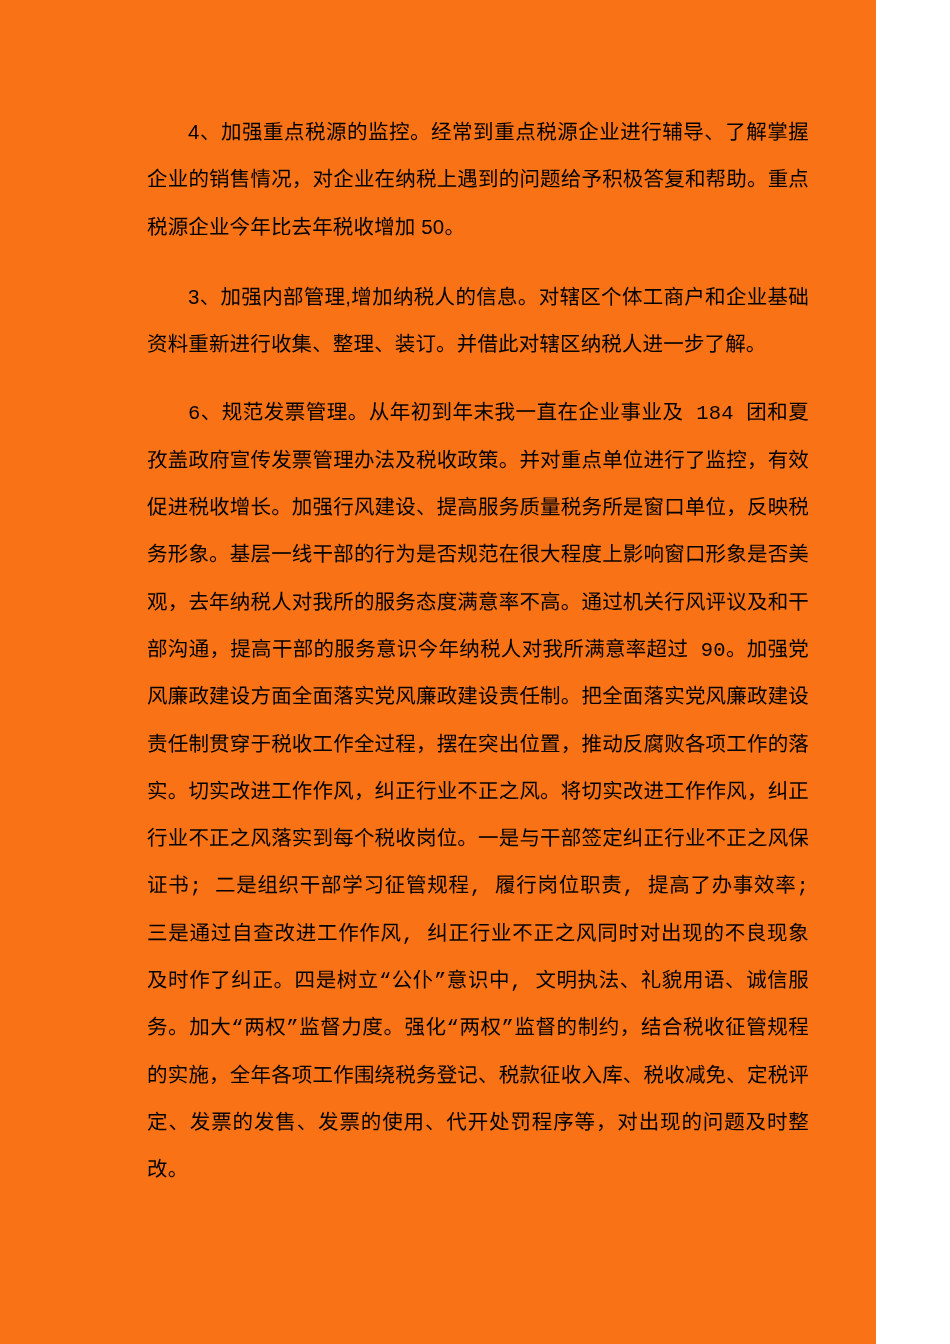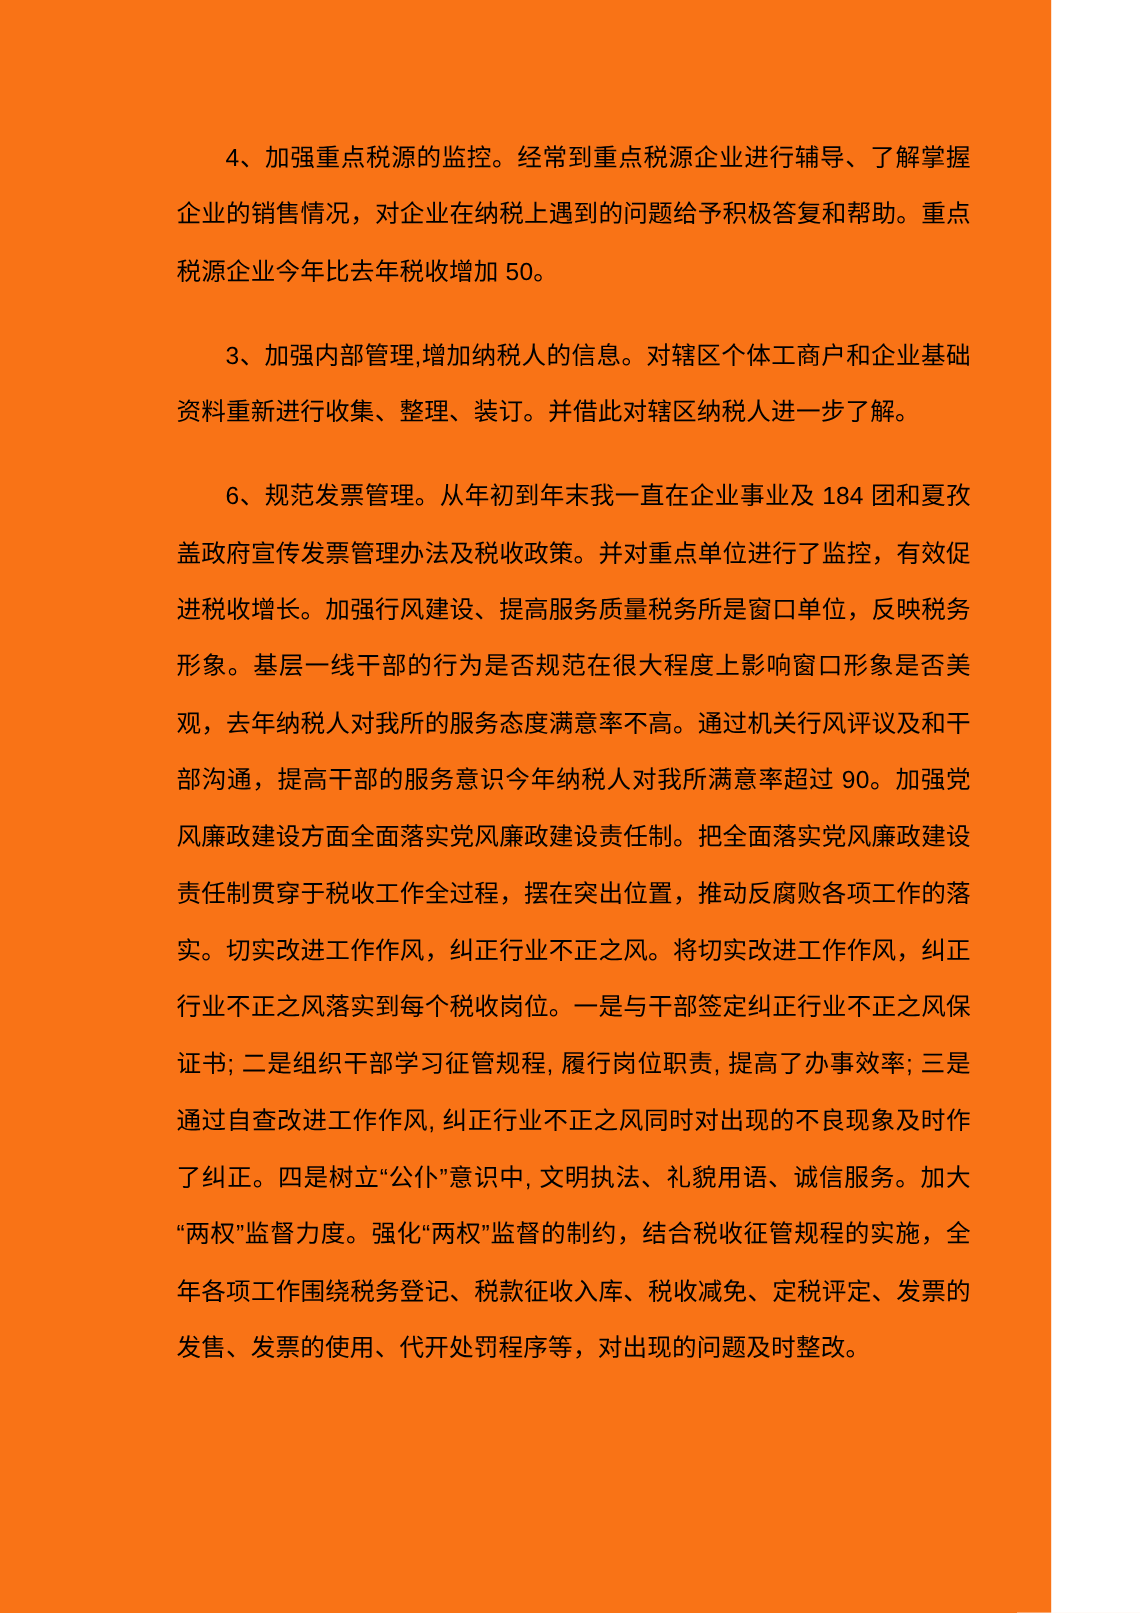--- a/index.html
+++ b/index.html
@@ -39,20 +39,21 @@
     -webkit-font-smoothing: antialiased;
   }
 
   .para:last-child {
     margin-bottom: 0;
   }
 
   
   .para.long {
     margin-bottom: 0;
+    font-family: Liberation Mono, monospace;
   }
 </style>
 </head>
 <body>
 
 <div class="page">
   <div class="doc-body">
 
     <p class="para">4、加强重点税源的监控。经常到重点税源企业进行辅导、了解掌握企业的销售情况，对企业在纳税上遇到的问题给予积极答复和帮助。重点税源企业今年比去年税收增加 50。</p>
 

